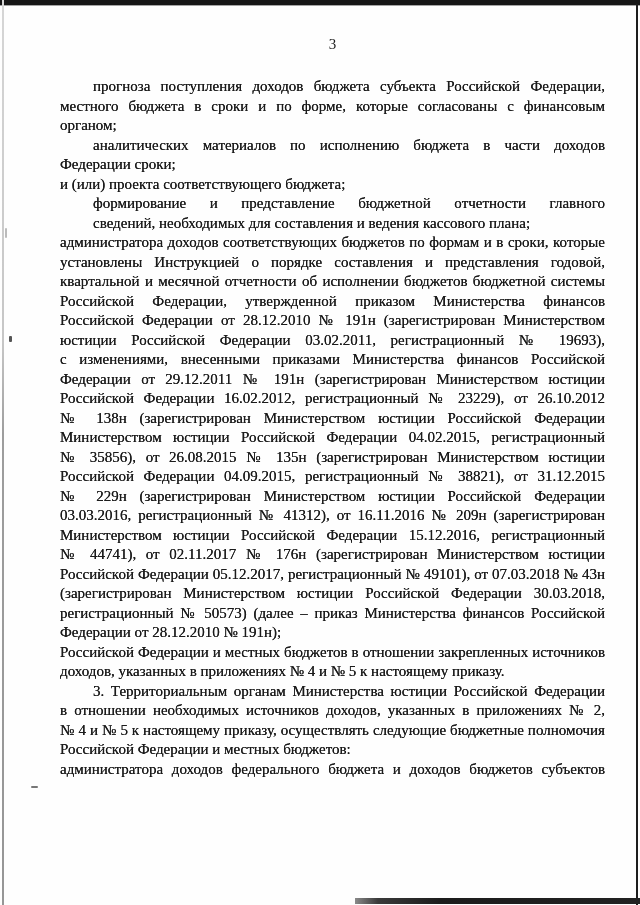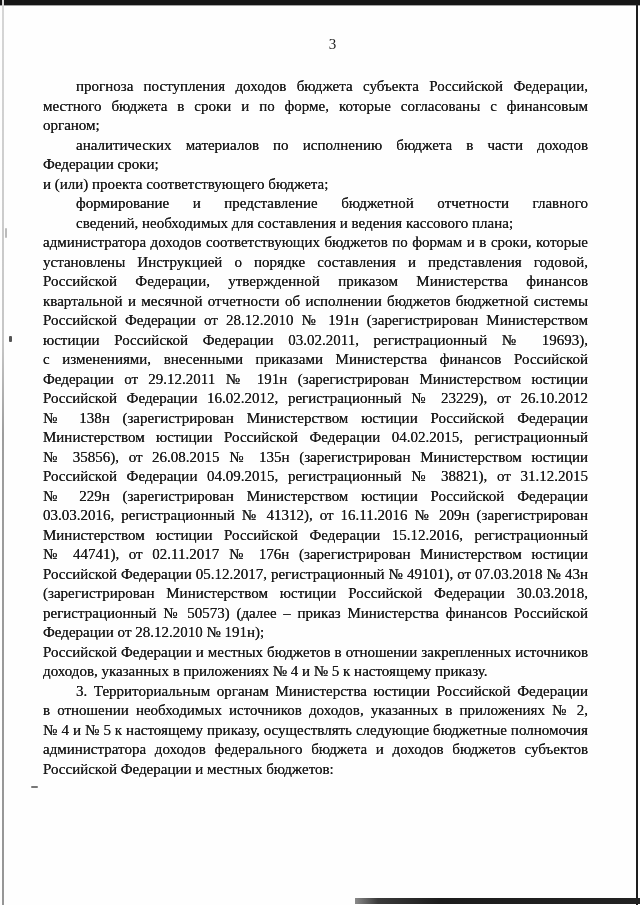--- a/index.html
+++ b/index.html
@@ -27,21 +27,21 @@
   .speck{position:absolute;background:#444;border-radius:1px;}
   .speck.s1{left:9px;top:336px;width:3px;height:6px;background:#555;}
   .speck.s2{left:31px;top:786px;width:7px;height:2px;background:#777;}
   .speck.s3{left:5px;top:228px;width:2px;height:10px;background:#bbb;}
 
   .page-number{
     position:absolute;left:60px;top:36px;width:545px;
     text-align:center;font-size:15px;color:#1b1b1b;
   }
   .doc-body{
-    position:absolute;left:43px;top:77px;width:545px;
+    position:absolute;left:60px;top:77px;width:545px;
     font-size:15px;line-height:19.5px;color:#1b1b1b;
     text-shadow:0 0 .4px currentColor;
     font-family:Liberation Serif, serif;
   }
   .line{
     text-align:justify;
     text-align-last:justify;
   }
   .line.first{padding-left:33px;}
   .line.last{text-align-last:left;}
@@ -63,22 +63,22 @@
     <div class="line first">прогноза поступления доходов бюджета субъекта Российской Федерации,</div>
     <div class="line">местного бюджета в сроки и по форме, которые согласованы с финансовым</div>
     <div class="line last">органом;</div>
     <div class="line first">аналитических материалов по исполнению бюджета в части доходов</div>
     <div class="line last">Федерации сроки;</div>
     <div class="line last">и (или) проекта соответствующего бюджета;</div>
     <div class="line first">формирование и представление бюджетной отчетности главного</div>
     <div class="line first last">сведений, необходимых для составления и ведения кассового плана;</div>
     <div class="line">администратора доходов соответствующих бюджетов по формам и в сроки, которые</div>
     <div class="line">установлены Инструкцией о порядке составления и представления годовой,</div>
+    <div class="line">квартальной и месячной отчетности об исполнении бюджетов бюджетной системы</div>
     <div class="line">Российской Федерации, утвержденной приказом Министерства финансов</div>
-    <div class="line">квартальной и месячной отчетности об исполнении бюджетов бюджетной системы</div>
     <div class="line">Российской Федерации от 28.12.2010 № 191н (зарегистрирован Министерством</div>
     <div class="line">юстиции Российской Федерации 03.02.2011, регистрационный № 19693),</div>
     <div class="line">с изменениями, внесенными приказами Министерства финансов Российской</div>
     <div class="line">Федерации от 29.12.2011 № 191н (зарегистрирован Министерством юстиции</div>
     <div class="line">Российской Федерации 16.02.2012, регистрационный № 23229), от 26.10.2012</div>
     <div class="line">№ 138н (зарегистрирован Министерством юстиции Российской Федерации</div>
     <div class="line">Министерством юстиции Российской Федерации 04.02.2015, регистрационный</div>
     <div class="line">№ 35856), от 26.08.2015 № 135н (зарегистрирован Министерством юстиции</div>
     <div class="line">Российской Федерации 04.09.2015, регистрационный № 38821), от 31.12.2015</div>
     <div class="line">№ 229н (зарегистрирован Министерством юстиции Российской Федерации</div>
@@ -87,15 +87,15 @@
     <div class="line">№ 44741), от 02.11.2017 № 176н (зарегистрирован Министерством юстиции</div>
     <div class="line">Российской Федерации 05.12.2017, регистрационный № 49101), от 07.03.2018 № 43н</div>
     <div class="line">(зарегистрирован Министерством юстиции Российской Федерации 30.03.2018,</div>
     <div class="line">регистрационный № 50573) (далее – приказ Министерства финансов Российской</div>
     <div class="line last">Федерации от 28.12.2010 № 191н);</div>
     <div class="line">Российской Федерации и местных бюджетов в отношении закрепленных источников</div>
     <div class="line last">доходов, указанных в приложениях № 4 и № 5 к настоящему приказу.</div>
     <div class="line first">3. Территориальным органам Министерства юстиции Российской Федерации</div>
     <div class="line">в отношении необходимых источников доходов, указанных в приложениях № 2,</div>
     <div class="line">№ 4 и № 5 к настоящему приказу, осуществлять следующие бюджетные полномочия</div>
+    <div class="line last">Российской Федерации и местных бюджетов:</div>
     <div class="line">администратора доходов федерального бюджета и доходов бюджетов субъектов</div>
-    <div class="line last">Российской Федерации и местных бюджетов:</div>
   </div>
 
 </body></html>

